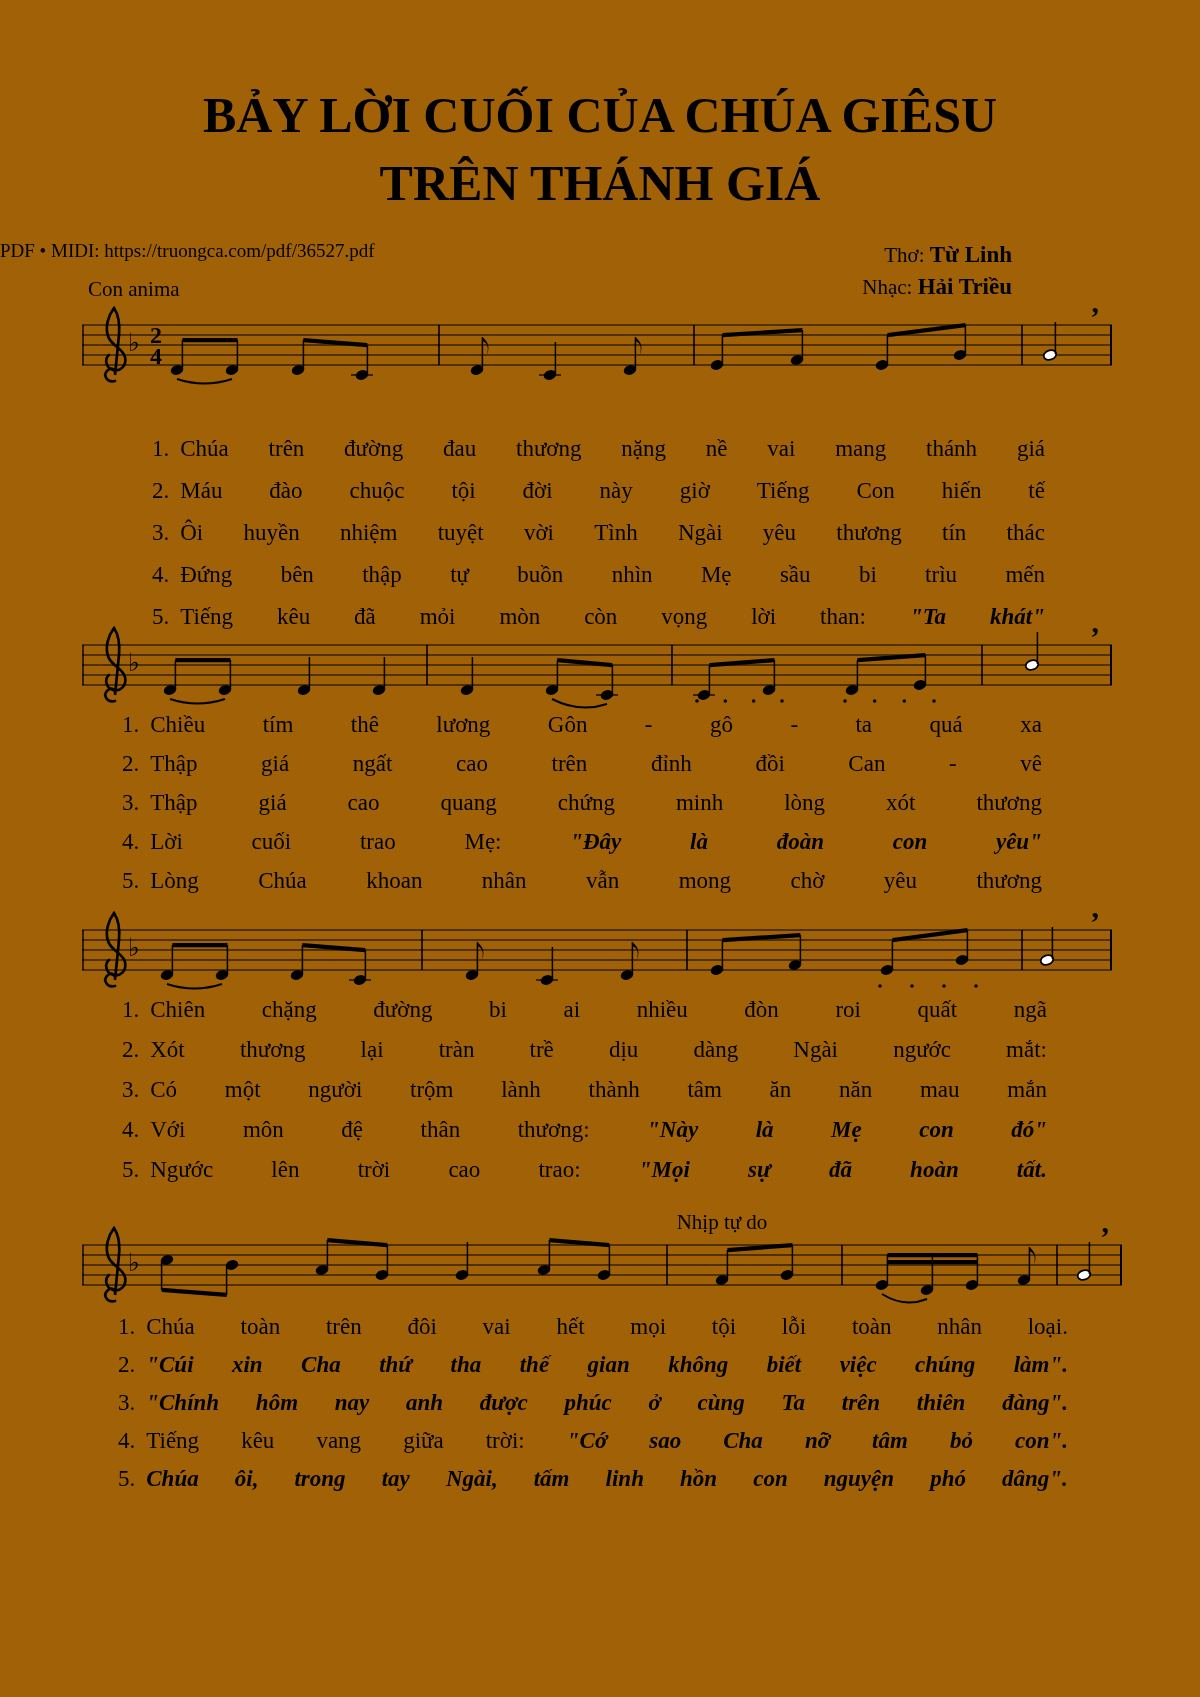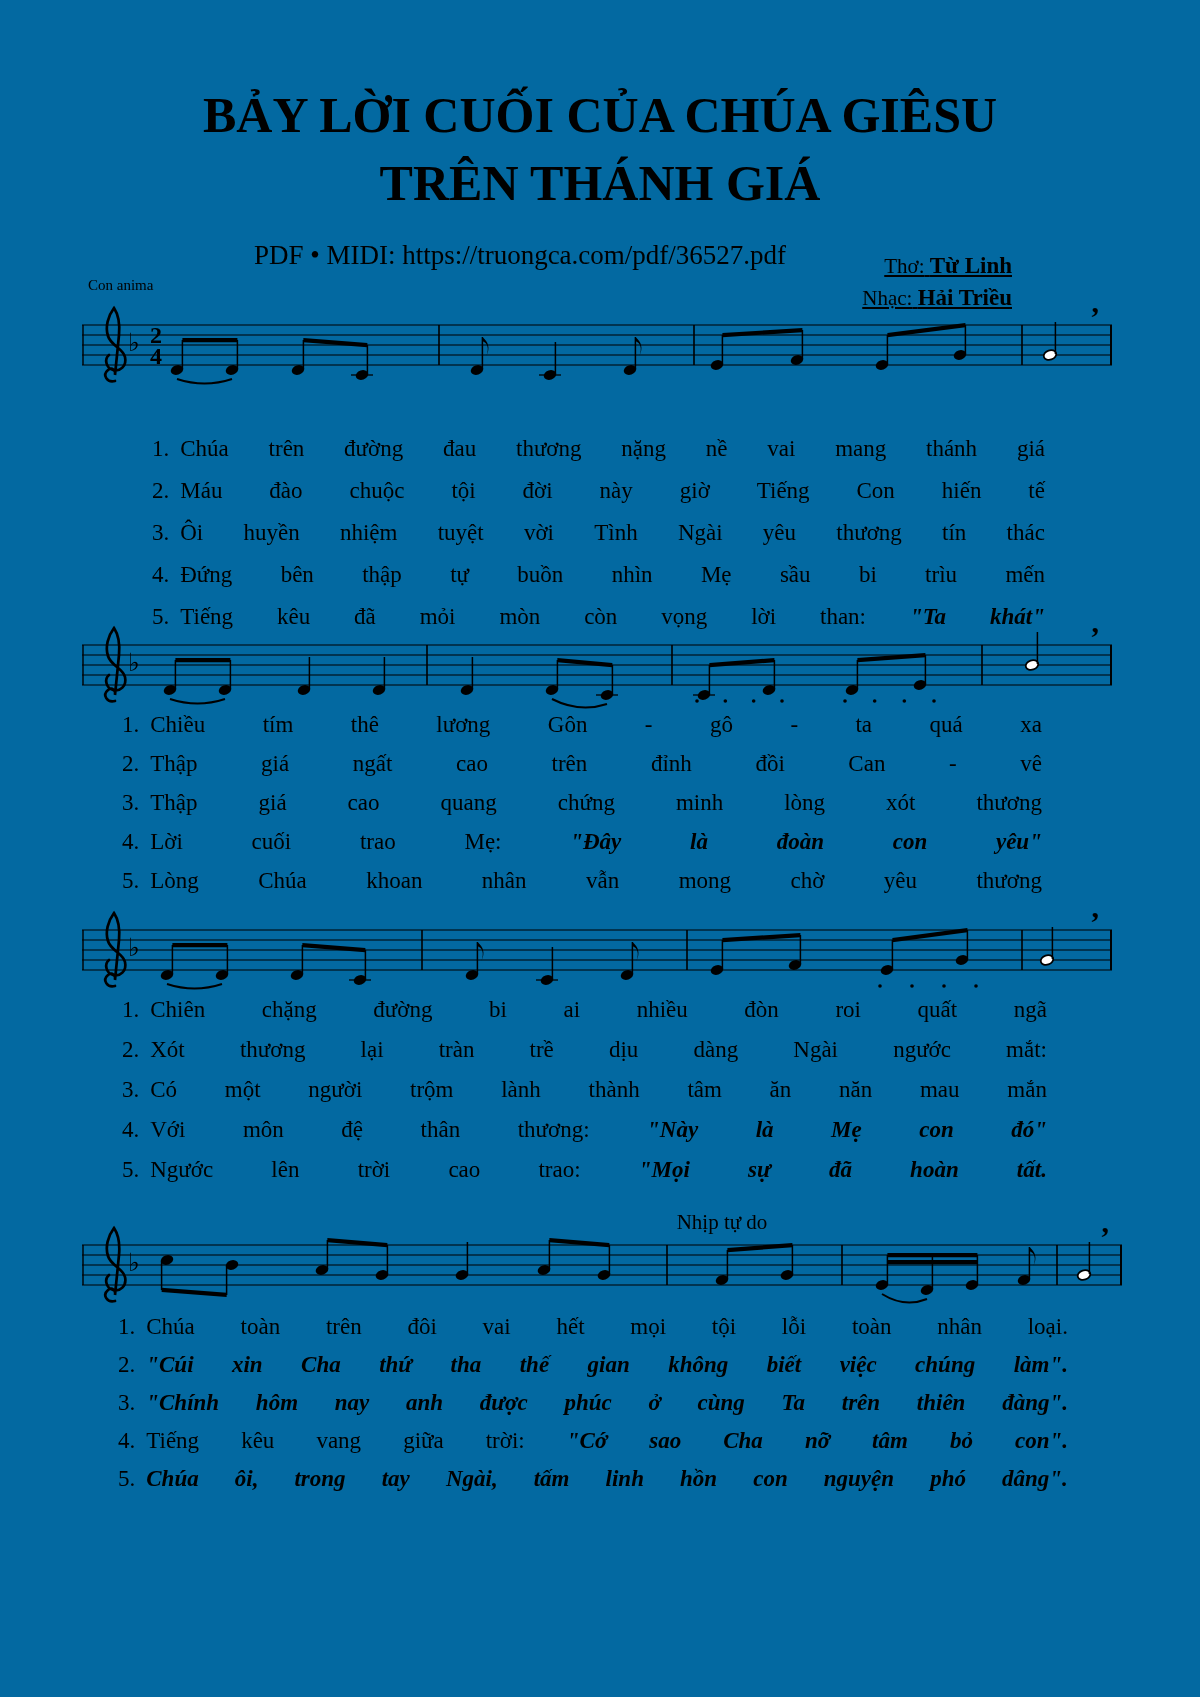--- a/index.html
+++ b/index.html
@@ -1,25 +1,25 @@
 <!DOCTYPE html>
 <html><head>
 <meta charset="utf-8">
 <style>
   html,body{margin:0;padding:0;background:#e8e8e8;}
-  .page{position:relative;width:1200px;height:1697px;background:#0369a1;margin:0 auto;
+  .page{position:relative;width:1200px;height:1697px;background:#a16207;margin:0 auto;
         font-family:"Liberation Serif",serif;color:#000;overflow:hidden;}
   .title{position:absolute;left:0;width:100%;text-align:center;font-weight:bold;
          font-size:50px;letter-spacing:0px;}
   .t1{top:86px;}
   .t2{top:154px;text-align:center;}
-  .link{position:absolute;top:240px;left:0;width:1040px;text-align:center;font-size:27px;}
-  .credits{position:absolute;top:250px;right:188px;text-align:right;font-size:21px;line-height:31px;text-decoration:underline;}
+  .link{position:absolute;top:240px;left:0;width:1040px;text-align:left;font-size:19px;}
+  .credits{position:absolute;top:239px;right:188px;text-align:right;font-size:21px;line-height:31px;}
   .credits b{font-size:23px;}
-  .tempo{position:absolute;left:88px;top:277px;font-size:15px;}
+  .tempo{position:absolute;left:88px;top:277px;font-size:21px;}
   .staff{position:absolute;left:82px;}
   .lyrics{position:absolute;}
   .lline{display:flex;justify-content:space-between;align-items:baseline;font-size:23px;}
   .lead{display:inline-flex;gap:11px;}
   .num{white-space:nowrap;}
   .ib{font-style:italic;font-weight:bold;}
   .b1{top:436px;left:152px;width:893px;}  .b1 .lline{height:42px;}
   .b2{top:712px;left:122px;width:920px;}  .b2 .lline{height:39px;}
   .b3{top:997px;left:122px;width:925px;}  .b3 .lline{height:40px;}
   .b4{top:1314px;left:118px;width:950px;} .b4 .lline{height:38px;}

